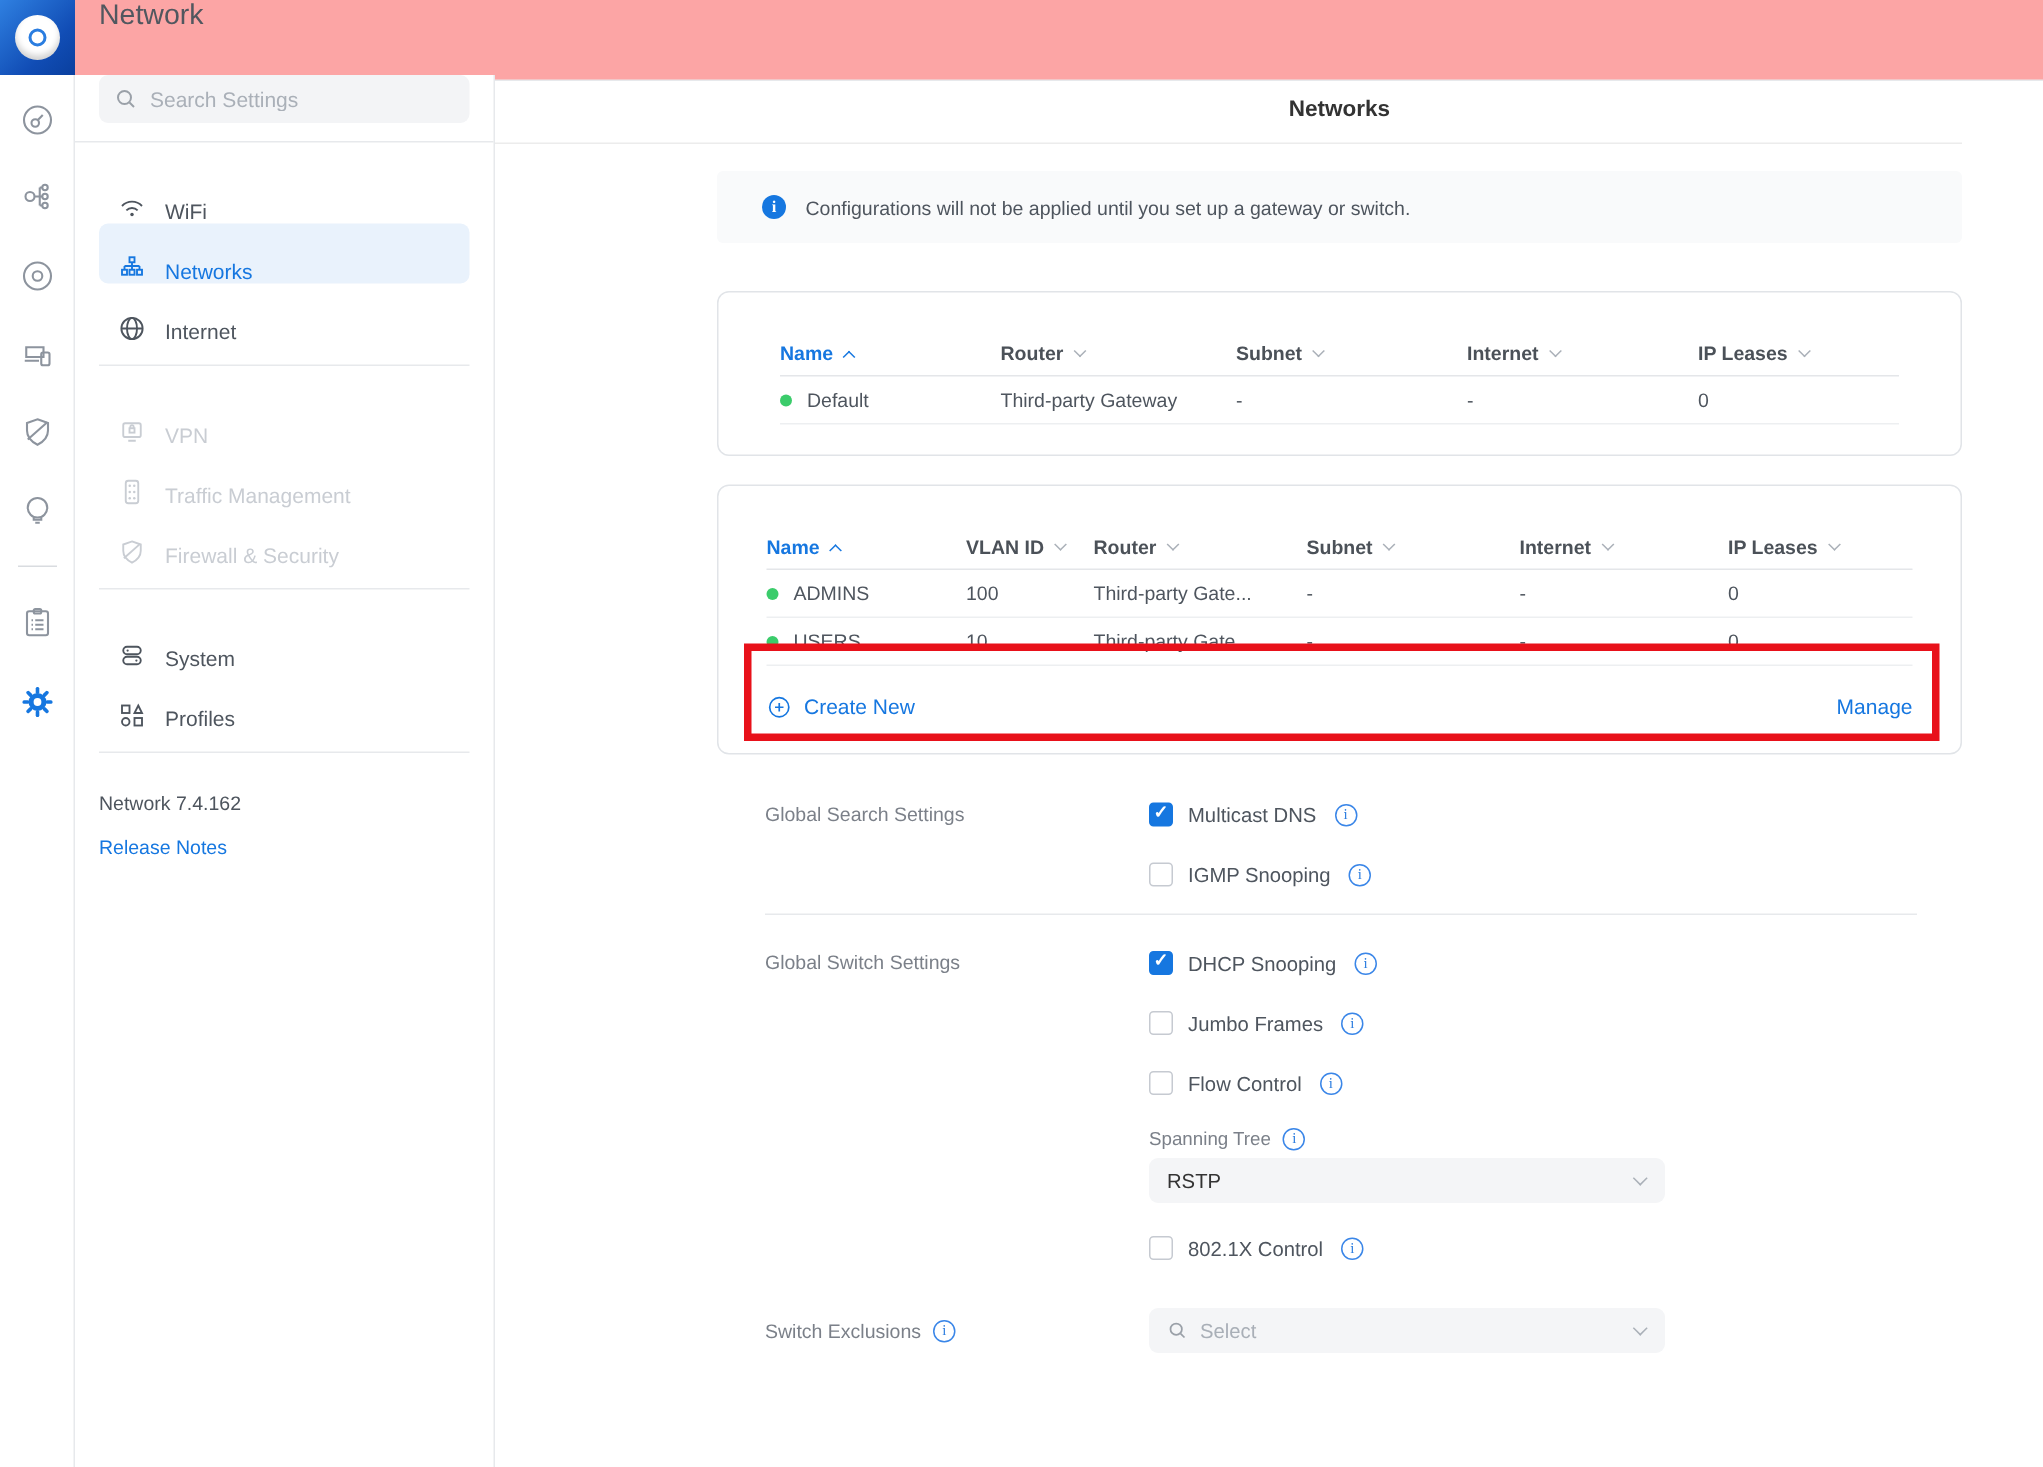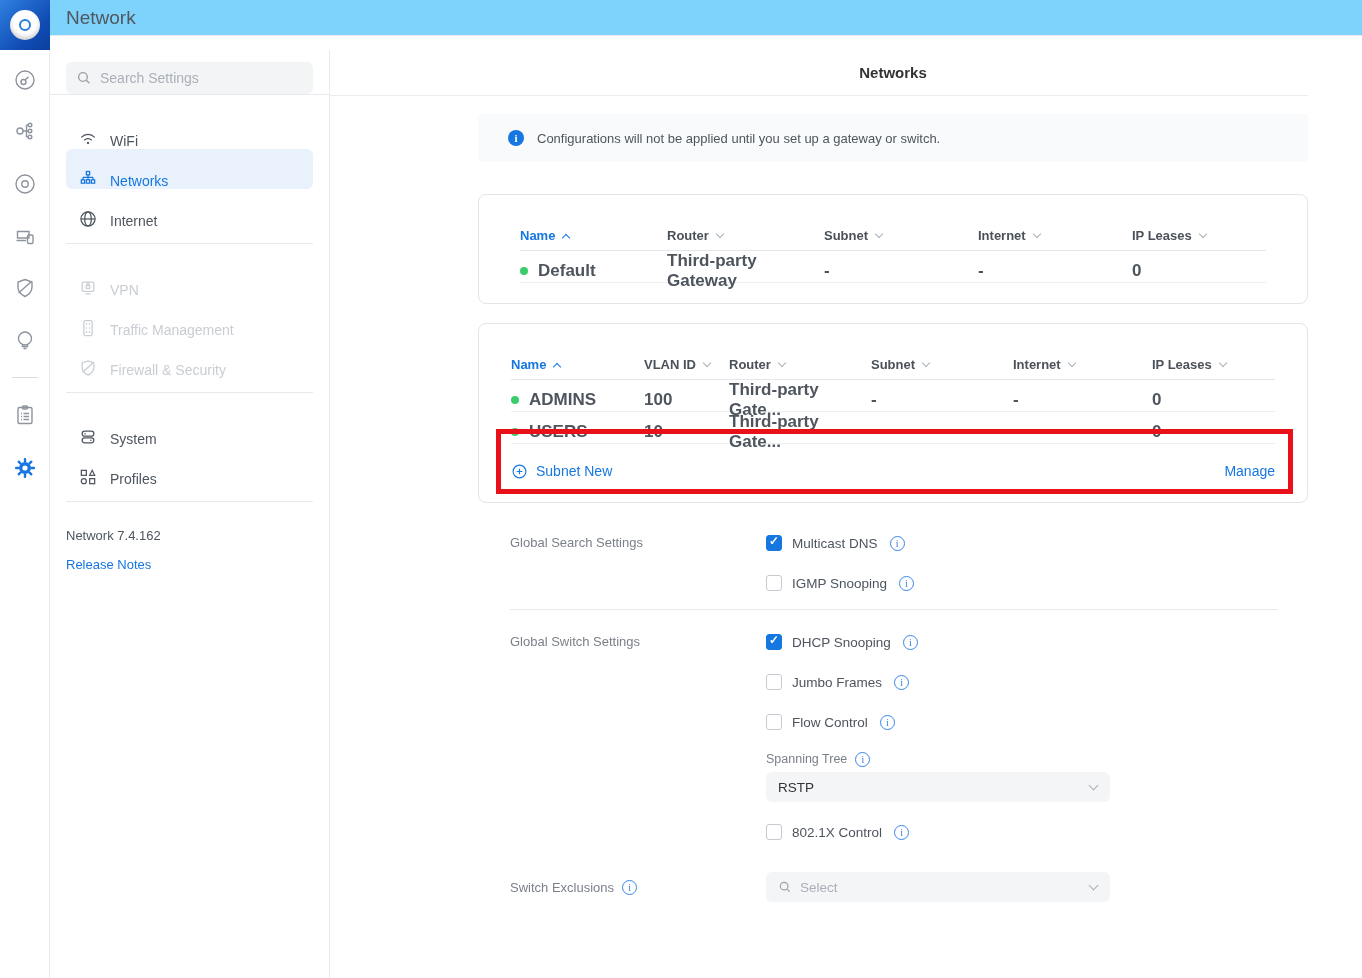--- a/index.html
+++ b/index.html
@@ -24,28 +24,28 @@
         display:flex;align-items:center;justify-content:center;cursor:pointer;}
   .logo-disc{width:30px;height:30px;border-radius:50%;background:#fff;display:flex;align-items:center;
         justify-content:center;box-shadow:inset 0 -3px 4px rgba(0,0,0,.18);}
   .logo-ring{width:12px;height:12px;border-radius:50%;border:2.5px solid #2a7de0;}
   .rail-icon{position:absolute;left:13px;width:24px;height:24px;color:#8d949e;cursor:pointer;}
   .rail-icon svg{width:24px;height:24px;display:block;}
   .rail-icon.active{color:var(--accent);}
   .rail-divider{position:absolute;left:12px;width:26px;height:1px;background:#d9dce0;}
 
   
-  .topbar{position:absolute;left:50px;top:0;right:0;height:36px;background:#7dd3fc;
-          border-bottom:1px solid var(--line);display:flex;align-items:center;padding-left:16px;z-index:2;}
+  .topbar{position:absolute;left:50px;top:0;right:0;height:54px;background:#fca5a5;
+          border-bottom:1px solid var(--line);display:flex;padding-left:16px;z-index:2;}
   .topbar-title{font-size:19px;color:#51575f;}
 
   
   .sidebar{position:absolute;left:50px;top:50px;width:280px;height:928px;background:#fff;
            border-right:1px solid var(--line);z-index:2;}
-  .sidebar-search{height:45px;border-bottom:1px solid var(--line);display:flex;align-items:flex-end;padding:0 16px;}
+  .sidebar-search{height:45px;border-bottom:1px solid var(--line);display:flex;align-items:flex-start;padding:0 16px;}
   .search-box{flex:1;height:32px;background:#f3f4f6;border-radius:6px;display:flex;align-items:center;
               padding:0 10px;gap:8px;}
   .search-box svg{width:16px;height:16px;color:#9aa0a8;flex:none;}
   .search-box input{border:none;background:transparent;outline:none;font-size:14px;color:#333;width:100%;
               font-family:"Liberation Sans",sans-serif;}
   .search-box input::placeholder{color:#aab0b8;}
   .nav{padding:14px 16px 0;}
   .nav-item{height:40px;border-radius:6px;display:flex;align-items:flex-end;gap:12px;padding:0 12px;
             font-size:14px;color:var(--text);cursor:pointer;}
   .nav-item svg{width:20px;height:20px;flex:none;}
@@ -70,21 +70,21 @@
 
   .card{border:1px solid var(--cardline);border-radius:8px;background:#fff;}
   .card1{margin-top:32px;padding:26px 41px 20px;}
   .card2{margin-top:19px;padding:26px 32px 8px;}
   .card-title{font-size:15px;font-weight:bold;color:#333;margin-bottom:30px;}
 
   .thead,.trow{display:grid;align-items:center;}
   .t1 .thead,.t1 .trow{grid-template-columns:147px 157px 154px 154px 1fr;}
   .t2 .thead,.t2 .trow{grid-template-columns:133px 85px 142px 142px 139px 1fr;}
   .thead{height:30px;border-bottom:1px solid #e4e6e9;font-size:13px;font-weight:bold;color:#4b5158;}
-  .trow{height:32px;border-bottom:1px solid #edeff1;font-size:17px;color:var(--text);cursor:pointer;font-weight:bold;}
+  .trow{height:32px;border-bottom:1px solid #edeff1;font-size:13px;color:var(--text);cursor:pointer;}
   .th{display:flex;align-items:center;cursor:pointer;}
   .th[data-sorted="asc"]{color:var(--accent);}
   .sort{display:inline-block;width:6px;height:6px;border-right:1.6px solid #aab0b8;
         border-bottom:1.6px solid #aab0b8;transform:rotate(45deg);margin-left:8px;margin-top:-3px;}
   .th[data-sorted="asc"] .sort{transform:rotate(-135deg);border-color:var(--accent);margin-top:4px;}
   .namecell{display:flex;align-items:center;gap:10px;}
   .dot{width:8px;height:8px;border-radius:50%;background:var(--green);flex:none;}
 
   .card-footer{display:flex;justify-content:space-between;align-items:center;height:46px;margin-top:4px;}
   .create-new{display:flex;align-items:center;gap:8px;color:var(--accent);font-size:14px;cursor:pointer;}
@@ -398,21 +398,21 @@
           <div>-</div>
           <div>-</div>
           <div>0</div>
         </div>
         <div class="card-footer">
           <div class="create-new">
             <svg viewBox="0 0 24 24" fill="none" stroke="currentColor" stroke-width="1.6">
               <circle cx="12" cy="12" r="9"></circle>
                 <path d="M12 8 V16 M8 12 H16"></path>
             </svg>
-            <span>Subnet New</span>
+            <span>Create New</span>
           </div>
           <div class="manage">Manage</div>
         </div>
       </div>
 
       <div class="settings">
 
         <div class="s-row">
           <div class="s-label">Global Search Settings</div>
           <div class="s-controls">

